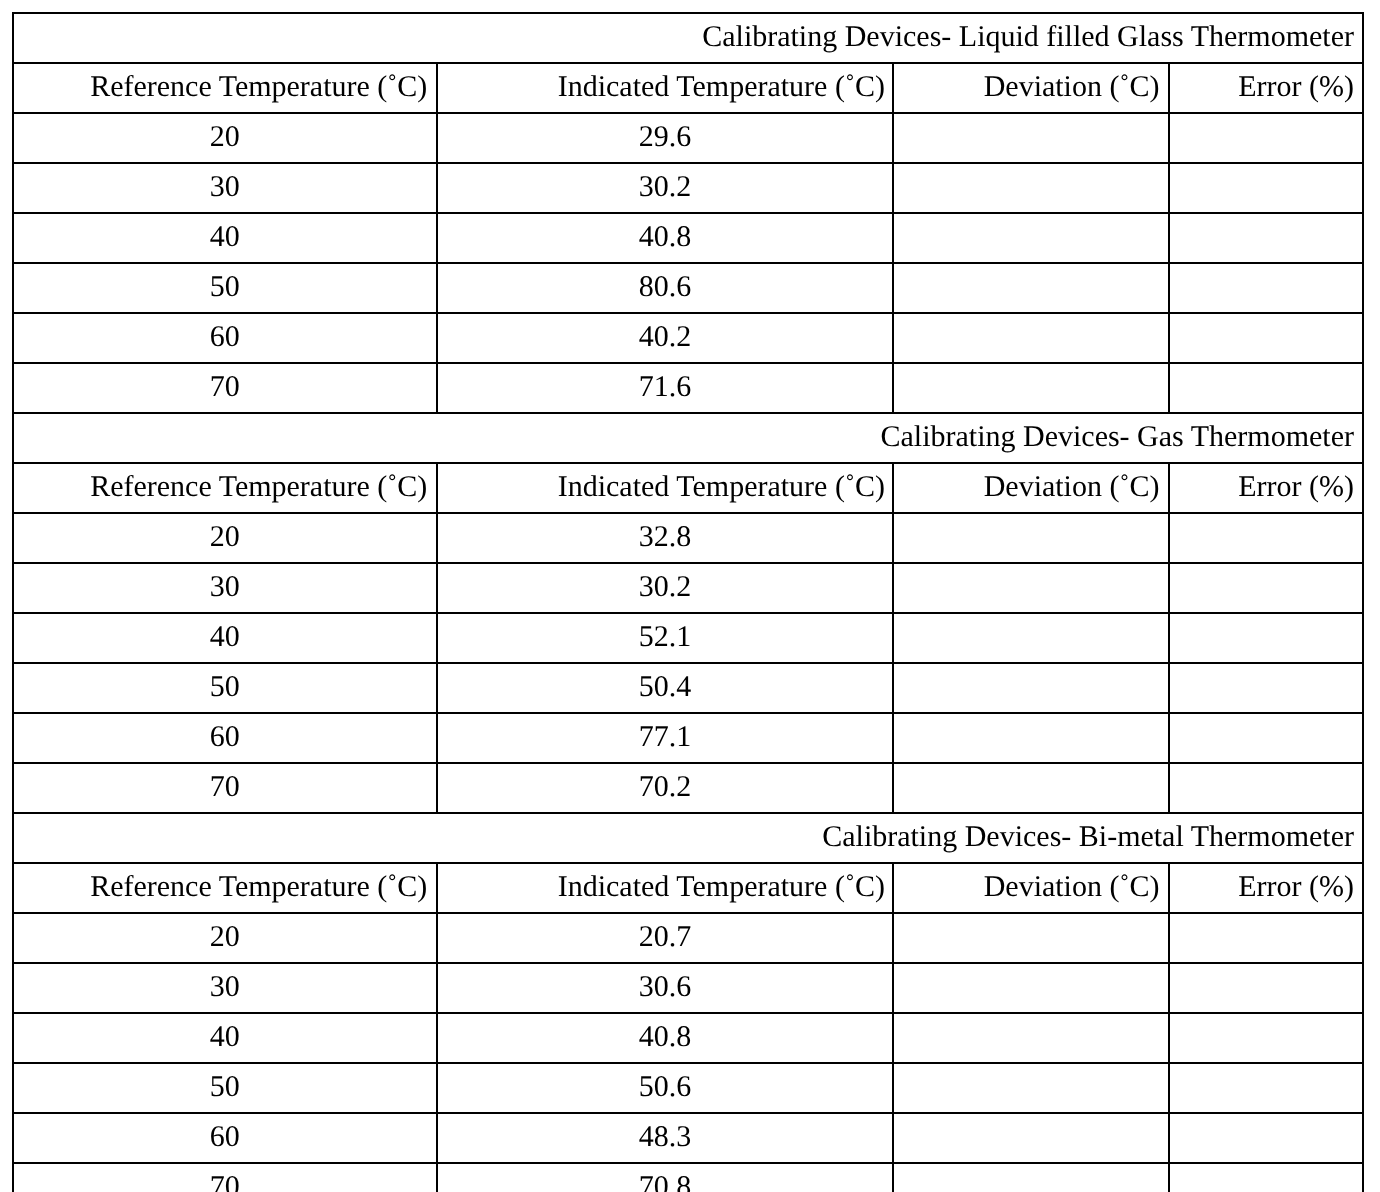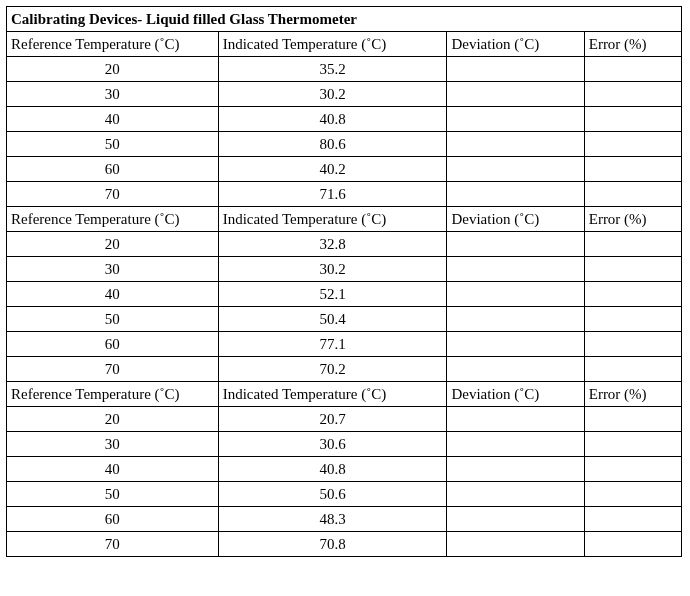--- a/index.html
+++ b/index.html
@@ -18,25 +18,24 @@
   td, th {
     border: 1px solid #000;
     padding: 2px 4px;
     height: 20px;
     vertical-align: middle;
     font-weight: normal;
     overflow: hidden;
     white-space: nowrap;
   }
   .title-row td {
-    text-align: left;
-    font-weight: bold;
+    text-align: right;
   }
   .header-row td {
-    text-align: left;
+    text-align: right;
   }
   .data-row td {
     text-align: center;
   }
   .data-row td.empty {
     
   }
   col.c1 { width: 185px; }
   col.c2 { width: 200px; }
   col.c3 { width: 120px; }
@@ -57,21 +56,21 @@
         <td colspan="4">Calibrating Devices- Liquid filled Glass Thermometer</td>
       </tr>
       <tr class="header-row">
         <td>Reference Temperature (˚C)</td>
         <td>Indicated Temperature (˚C)</td>
         <td>Deviation (˚C)</td>
         <td>Error (%)</td>
       </tr>
       <tr class="data-row">
         <td>20</td>
-        <td>35.2</td>
+        <td>29.6</td>
         <td class="empty"></td>
         <td class="empty"></td>
       </tr>
       <tr class="data-row">
         <td>30</td>
         <td>30.2</td>
         <td class="empty"></td>
         <td class="empty"></td>
       </tr>
       <tr class="data-row">
@@ -90,20 +89,23 @@
         <td>60</td>
         <td>40.2</td>
         <td class="empty"></td>
         <td class="empty"></td>
       </tr>
       <tr class="data-row">
         <td>70</td>
         <td>71.6</td>
         <td class="empty"></td>
         <td class="empty"></td>
+      </tr>
+      <tr class="title-row">
+        <td colspan="4">Calibrating Devices- Gas Thermometer</td>
       </tr>
       <tr class="header-row">
         <td>Reference Temperature (˚C)</td>
         <td>Indicated Temperature (˚C)</td>
         <td>Deviation (˚C)</td>
         <td>Error (%)</td>
       </tr>
       <tr class="data-row">
         <td>20</td>
         <td>32.8</td>
@@ -132,20 +134,23 @@
         <td>60</td>
         <td>77.1</td>
         <td class="empty"></td>
         <td class="empty"></td>
       </tr>
       <tr class="data-row">
         <td>70</td>
         <td>70.2</td>
         <td class="empty"></td>
         <td class="empty"></td>
+      </tr>
+      <tr class="title-row">
+        <td colspan="4">Calibrating Devices- Bi-metal Thermometer</td>
       </tr>
       <tr class="header-row">
         <td>Reference Temperature (˚C)</td>
         <td>Indicated Temperature (˚C)</td>
         <td>Deviation (˚C)</td>
         <td>Error (%)</td>
       </tr>
       <tr class="data-row">
         <td>20</td>
         <td>20.7</td>

